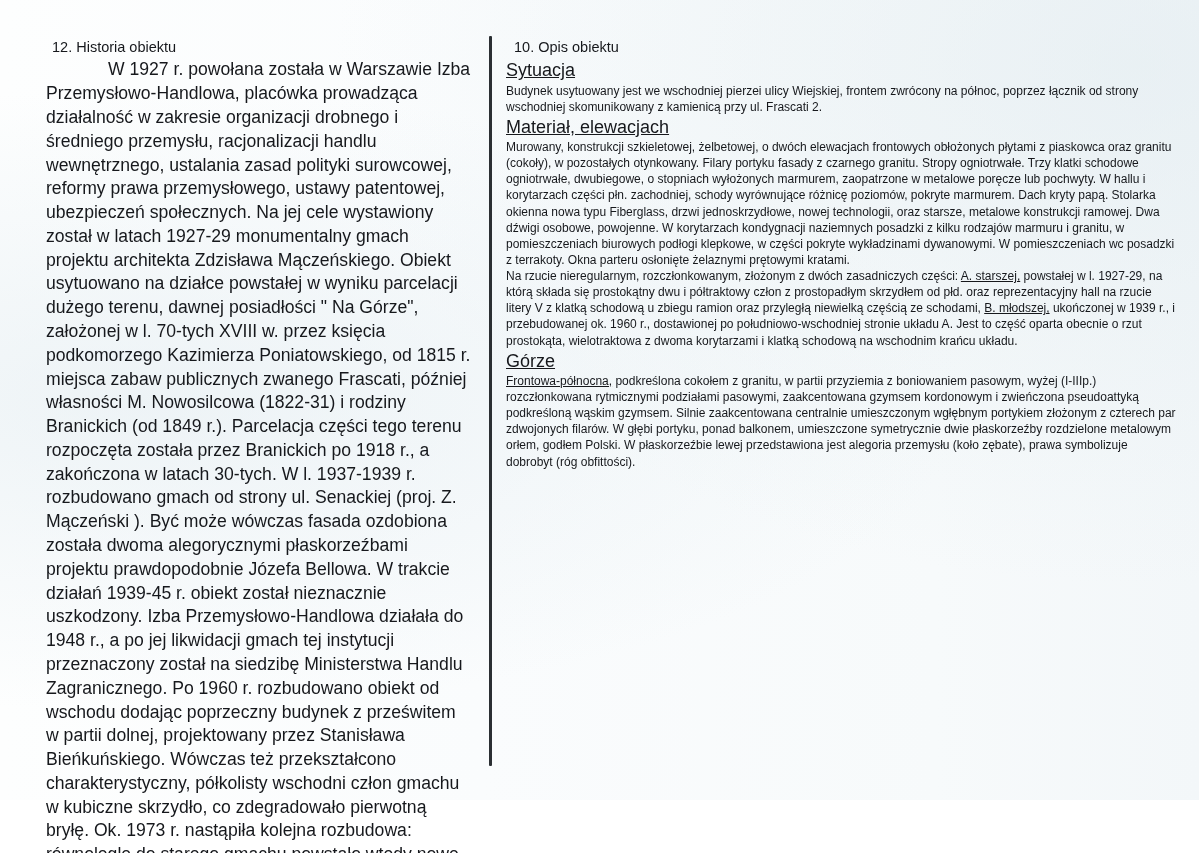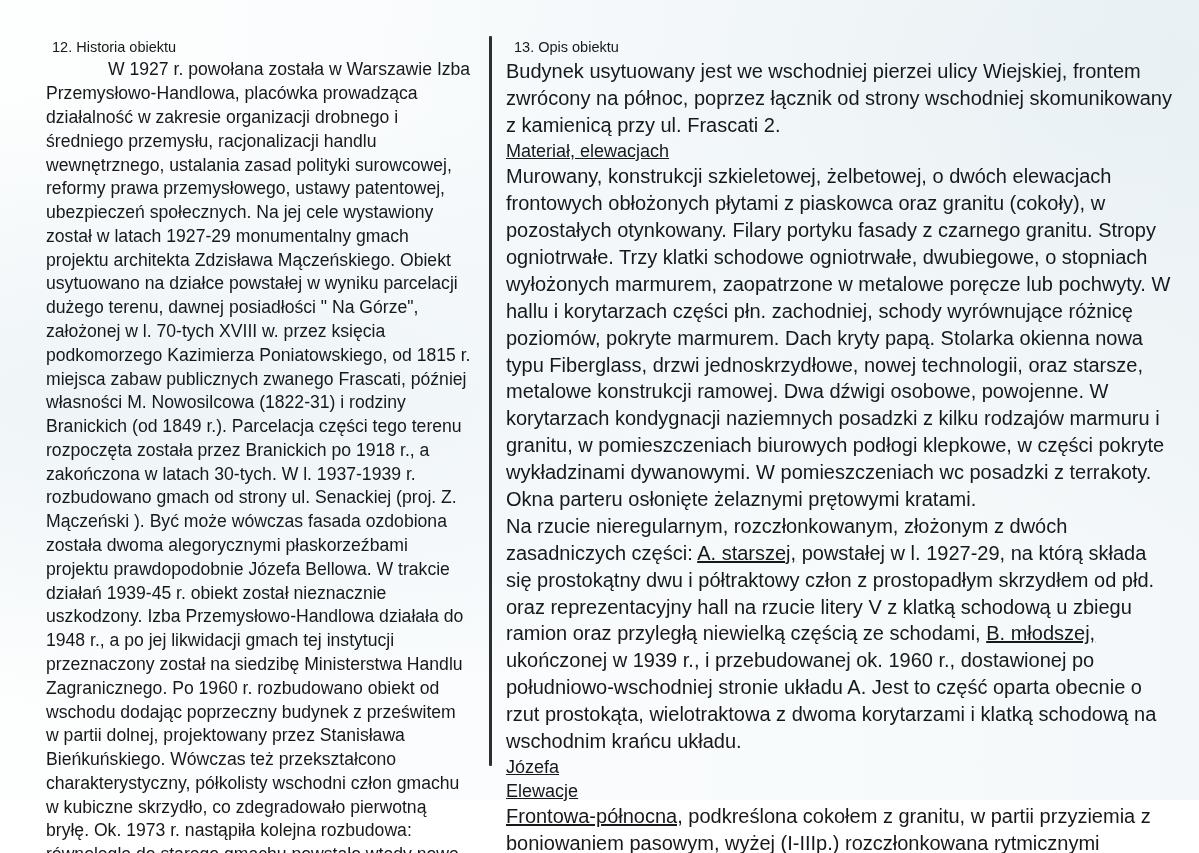--- a/index.html
+++ b/index.html
@@ -80,21 +80,21 @@
     font-size: 18px;
     line-height: 1.345;
     margin: 0;
     text-decoration: underline;
     text-underline-offset: 1px;
     display: inline-block;
   }
   .heading-wrap { margin: 0; }
 
   p.body {
-    font-size: 20px;
+    font-size: 12px;
     line-height: 1.345;
     margin: 0;
     text-align: left;
     hyphens: none;
   }
   .col-left p.body {
     font-size: 17.6px;
     line-height: 1.352;
   }
   .indent-first {
@@ -114,34 +114,34 @@
   <div class="sheet-bottom"></div>
 
   <div class="divider"></div>
 
   <div class="col col-left">
     <div class="sec-num">12. Historia obiektu</div>
     <p class="body indent-first">W 1927 r. powołana została w Warszawie Izba Przemysłowo-Handlowa, placówka prowadząca działalność w zakresie organizacji drobnego i średniego przemysłu, racjonalizacji handlu wewnętrznego, ustalania zasad polityki surowcowej, reformy prawa przemysłowego, ustawy patentowej, ubezpieczeń społecznych. Na jej cele wystawiony został w latach 1927-29 monumentalny gmach projektu architekta Zdzisława Mączeńskiego. Obiekt usytuowano na działce powstałej w wyniku parcelacji dużego terenu, dawnej posiadłości " Na Górze", założonej w l. 70-tych XVIII w. przez księcia podkomorzego Kazimierza Poniatowskiego, od 1815 r. miejsca zabaw publicznych zwanego Frascati, później własności M. Nowosilcowa (1822-31) i rodziny Branickich (od 1849 r.). Parcelacja części tego terenu rozpoczęta została przez Branickich po 1918 r., a  zakończona w latach 30-tych. W l. 1937-1939 r. rozbudowano gmach od strony ul. Senackiej (proj. Z. Mączeński ). Być może wówczas fasada ozdobiona została dwoma alegorycznymi płaskorzeźbami projektu prawdopodobnie Józefa Bellowa. W trakcie działań 1939-45 r. obiekt został nieznacznie uszkodzony. Izba Przemysłowo-Handlowa działała do 1948 r., a po jej likwidacji gmach tej instytucji przeznaczony został na siedzibę Ministerstwa Handlu Zagranicznego. Po 1960 r. rozbudowano obiekt od wschodu dodając poprzeczny budynek z prześwitem w partii dolnej, projektowany przez Stanisława Bieńkuńskiego. Wówczas też przekształcono charakterystyczny, półkolisty wschodni człon gmachu w kubiczne skrzydło, co zdegradowało pierwotną bryłę. Ok. 1973 r. nastąpiła kolejna rozbudowa: równolegle do starego gmachu powstało wtedy nowe skrzydło południowe, zaprojektowane przez Marię Handzelewicz-Wacławek. Od 1989 r. w  gmachu d. Izby Przemysłowo-Handlowej mieści się Kancelaria Prezydenta Rzeczypospolitej Polskiej. Monumentalny gmach dawnej Izby Przemysłowo-Handlowej jest świetnym przykładem nowego klasycyzmu modernistycznego, znakomitym dziełem architekta Zdzisława Mączeńskiego</p>
   </div>
 
   <div class="col col-right">
-    <div class="sec-num">13. Opis obiektu</div>
+    <div class="sec-num">10. Opis obiektu</div>
 
+    <div class="heading-wrap">
+      <span class="heading">Sytuacja</span>
+    </div>
     <p class="body">Budynek usytuowany jest we wschodniej pierzei ulicy Wiejskiej, frontem zwrócony na północ, poprzez łącznik od strony wschodniej skomunikowany z kamienicą przy ul. Frascati 2.</p>
 
     <div class="heading-wrap">
       <span class="heading">Materiał, elewacjach</span>
     </div>
     <p class="body">Murowany, konstrukcji szkieletowej, żelbetowej, o dwóch elewacjach frontowych obłożonych płytami z piaskowca oraz granitu (cokoły), w  pozostałych otynkowany. Filary portyku fasady z czarnego granitu. Stropy ogniotrwałe. Trzy  klatki  schodowe ogniotrwałe, dwubiegowe, o stopniach wyłożonych marmurem, zaopatrzone w metalowe poręcze lub pochwyty. W hallu i korytarzach części płn. zachodniej, schody wyrównujące różnicę poziomów, pokryte marmurem. Dach kryty papą. Stolarka okienna nowa typu Fiberglass, drzwi jednoskrzydłowe, nowej technologii, oraz starsze, metalowe konstrukcji ramowej. Dwa dźwigi osobowe, powojenne. W korytarzach kondygnacji naziemnych posadzki  z kilku rodzajów marmuru i granitu, w pomieszczeniach biurowych podłogi klepkowe, w części pokryte wykładzinami dywanowymi. W pomieszczeniach wc posadzki z terrakoty. Okna parteru osłonięte żelaznymi prętowymi kratami.</p>
 
     <p class="body">Na rzucie nieregularnym, rozczłonkowanym, złożonym z dwóch zasadniczych części: <span class="u">A. starszej,</span> powstałej w l. 1927-29, na którą składa się prostokątny dwu i półtraktowy człon z prostopadłym skrzydłem od płd. oraz reprezentacyjny hall na rzucie  litery V z klatką schodową u zbiegu ramion oraz przyległą niewielką częścią  ze schodami, <span class="u">B. młodszej,</span> ukończonej w 1939 r., i przebudowanej ok. 1960 r., dostawionej po południowo-wschodniej stronie układu A. Jest to część oparta obecnie o rzut prostokąta, wielotraktowa z dwoma korytarzami i klatką schodową  na wschodnim krańcu układu.</p>
 
     <div class="heading-wrap">
-      <span class="heading">Józefa</span>
+      <span class="heading">Górze</span>
     </div>
 
-    <div class="heading-wrap">
-      <span class="heading">Elewacje</span>
-    </div>
     <p class="body"><span class="u">Frontowa-północna,</span> podkreślona cokołem z granitu, w partii przyziemia z boniowaniem pasowym, wyżej (I-IIIp.) rozczłonkowana rytmicznymi podziałami pasowymi, zaakcentowana  gzymsem kordonowym i zwieńczona pseudoattyką podkreśloną wąskim gzymsem. Silnie zaakcentowana centralnie umieszczonym wgłębnym portykiem złożonym z czterech par zdwojonych filarów. W głębi portyku, ponad balkonem, umieszczone symetrycznie dwie płaskorzeźby rozdzielone metalowym orłem, godłem Polski. W płaskorzeźbie lewej przedstawiona jest alegoria przemysłu (koło zębate), prawa symbolizuje dobrobyt (róg obfittości).</p>
   </div>
 
 </div>
 
 </body></html>

